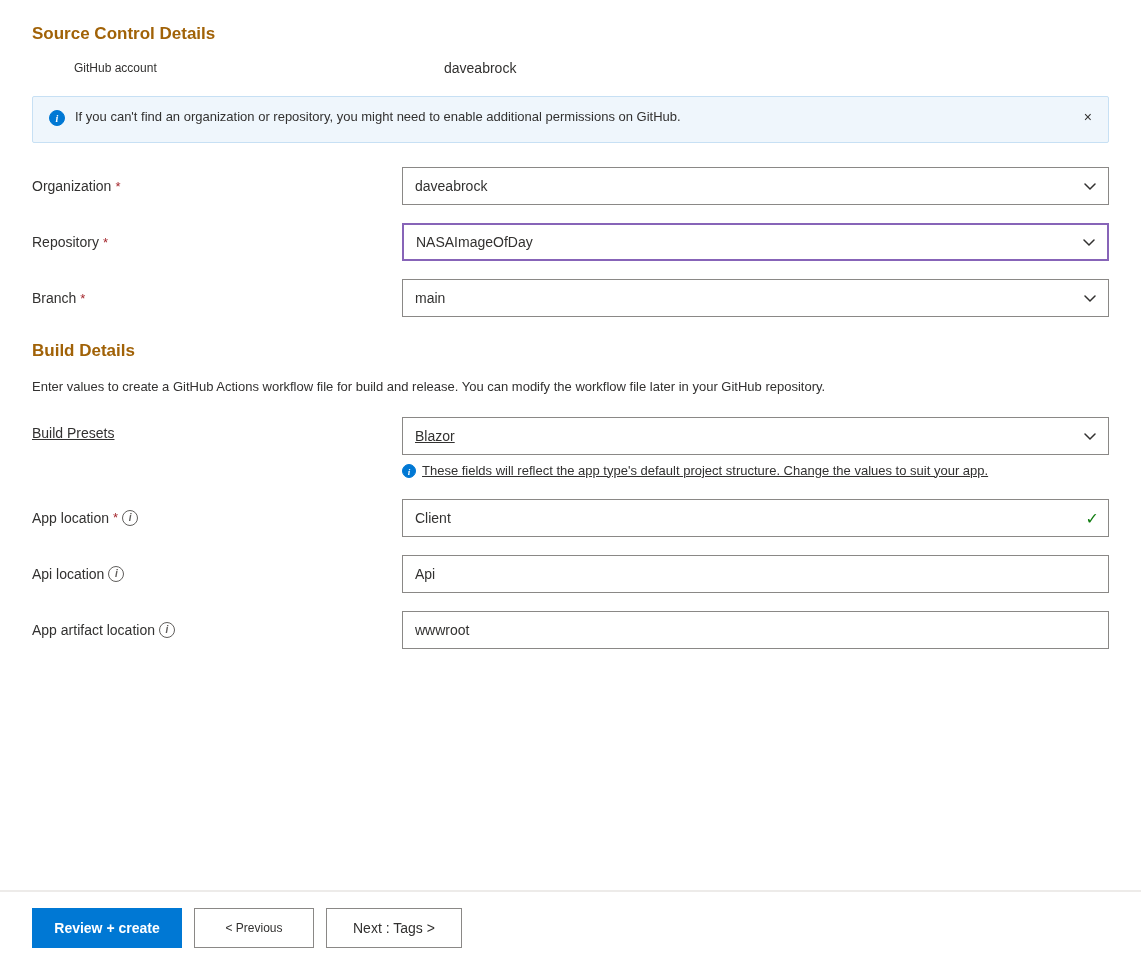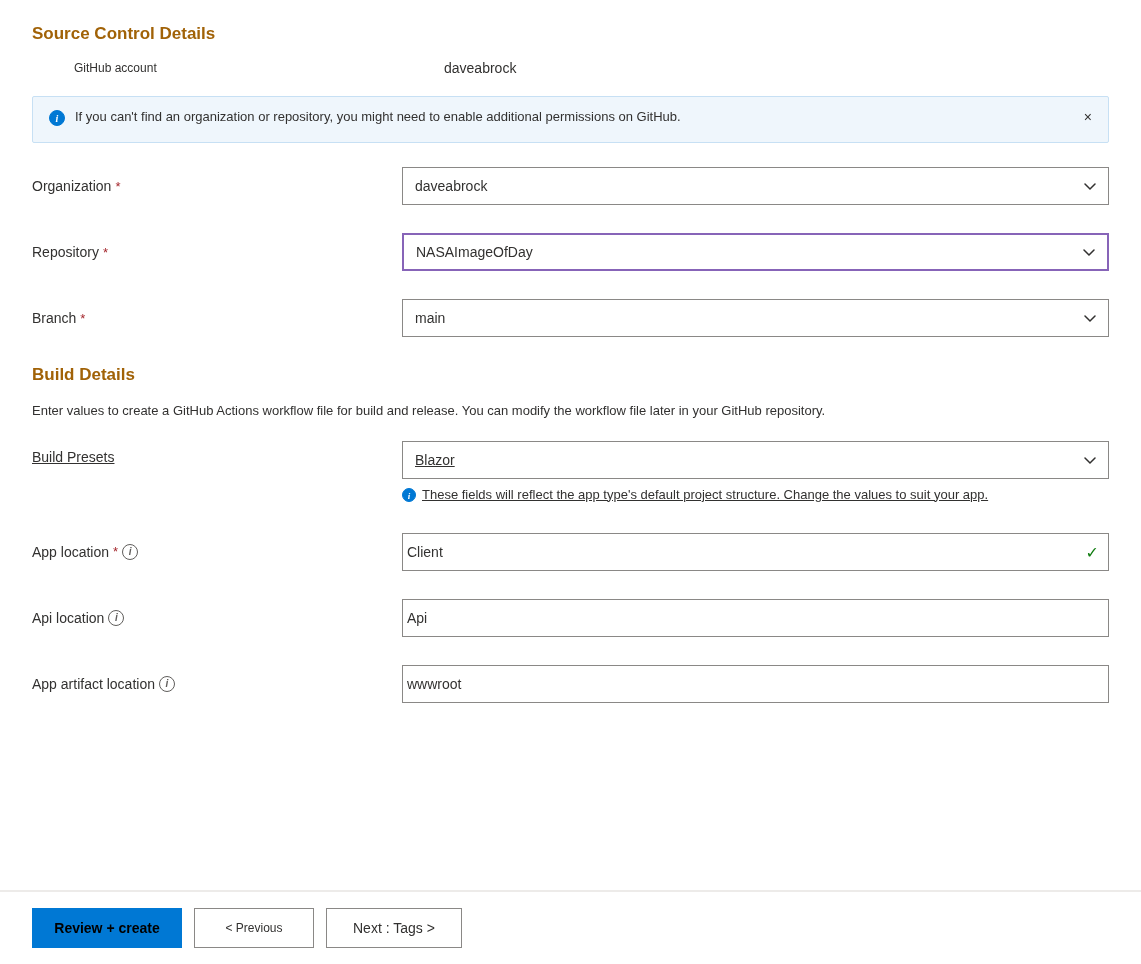--- a/index.html
+++ b/index.html
@@ -20,21 +20,21 @@
     }
     .section-title {
       font-size: 17px;
       font-weight: 700;
       margin-bottom: 16px;
       color: #a16207;
     }
     .field-row {
       display: flex;
       align-items: center;
-      margin-bottom: 28px;
+      margin-bottom: 18px;
     }
     .field-label {
       width: 370px;
       font-size: 14px;
       color: #323130;
       display: flex;
       align-items: center;
       gap: 4px;
       flex-shrink: 0;
     }
@@ -76,21 +76,21 @@
     .select-control.focused {
       border: 2px solid #8764b8;
       outline: none;
     }
     .select-control .chevron {
       font-size: 14px;
       color: #323130;
     }
     .input-control {
       width: 100%;
-      padding: 6px 4px;
+      padding: 6px 12px;
       border: 1px solid #8a8886;
       background: #ffffff;
       font-size: 14px;
       color: #323130;
       height: 38px;
       outline: none;
     }
     .input-with-check {
       position: relative;
       width: 100%;
@@ -170,21 +170,21 @@
     .footer {
       padding: 16px 32px;
       display: flex;
       align-items: center;
       gap: 12px;
       background: #ffffff;
       border-top: 1px solid #edebe9;
     }
     .btn-primary {
       background: #0078d4;
-      color: #000000;
+      color: #ffffff;
       border: none;
       padding: 8px 20px;
       font-size: 14px;
       font-weight: 600;
       cursor: pointer;
       height: 40px;
       min-width: 150px;
     }
     .btn-secondary {
       background: #ffffff;

